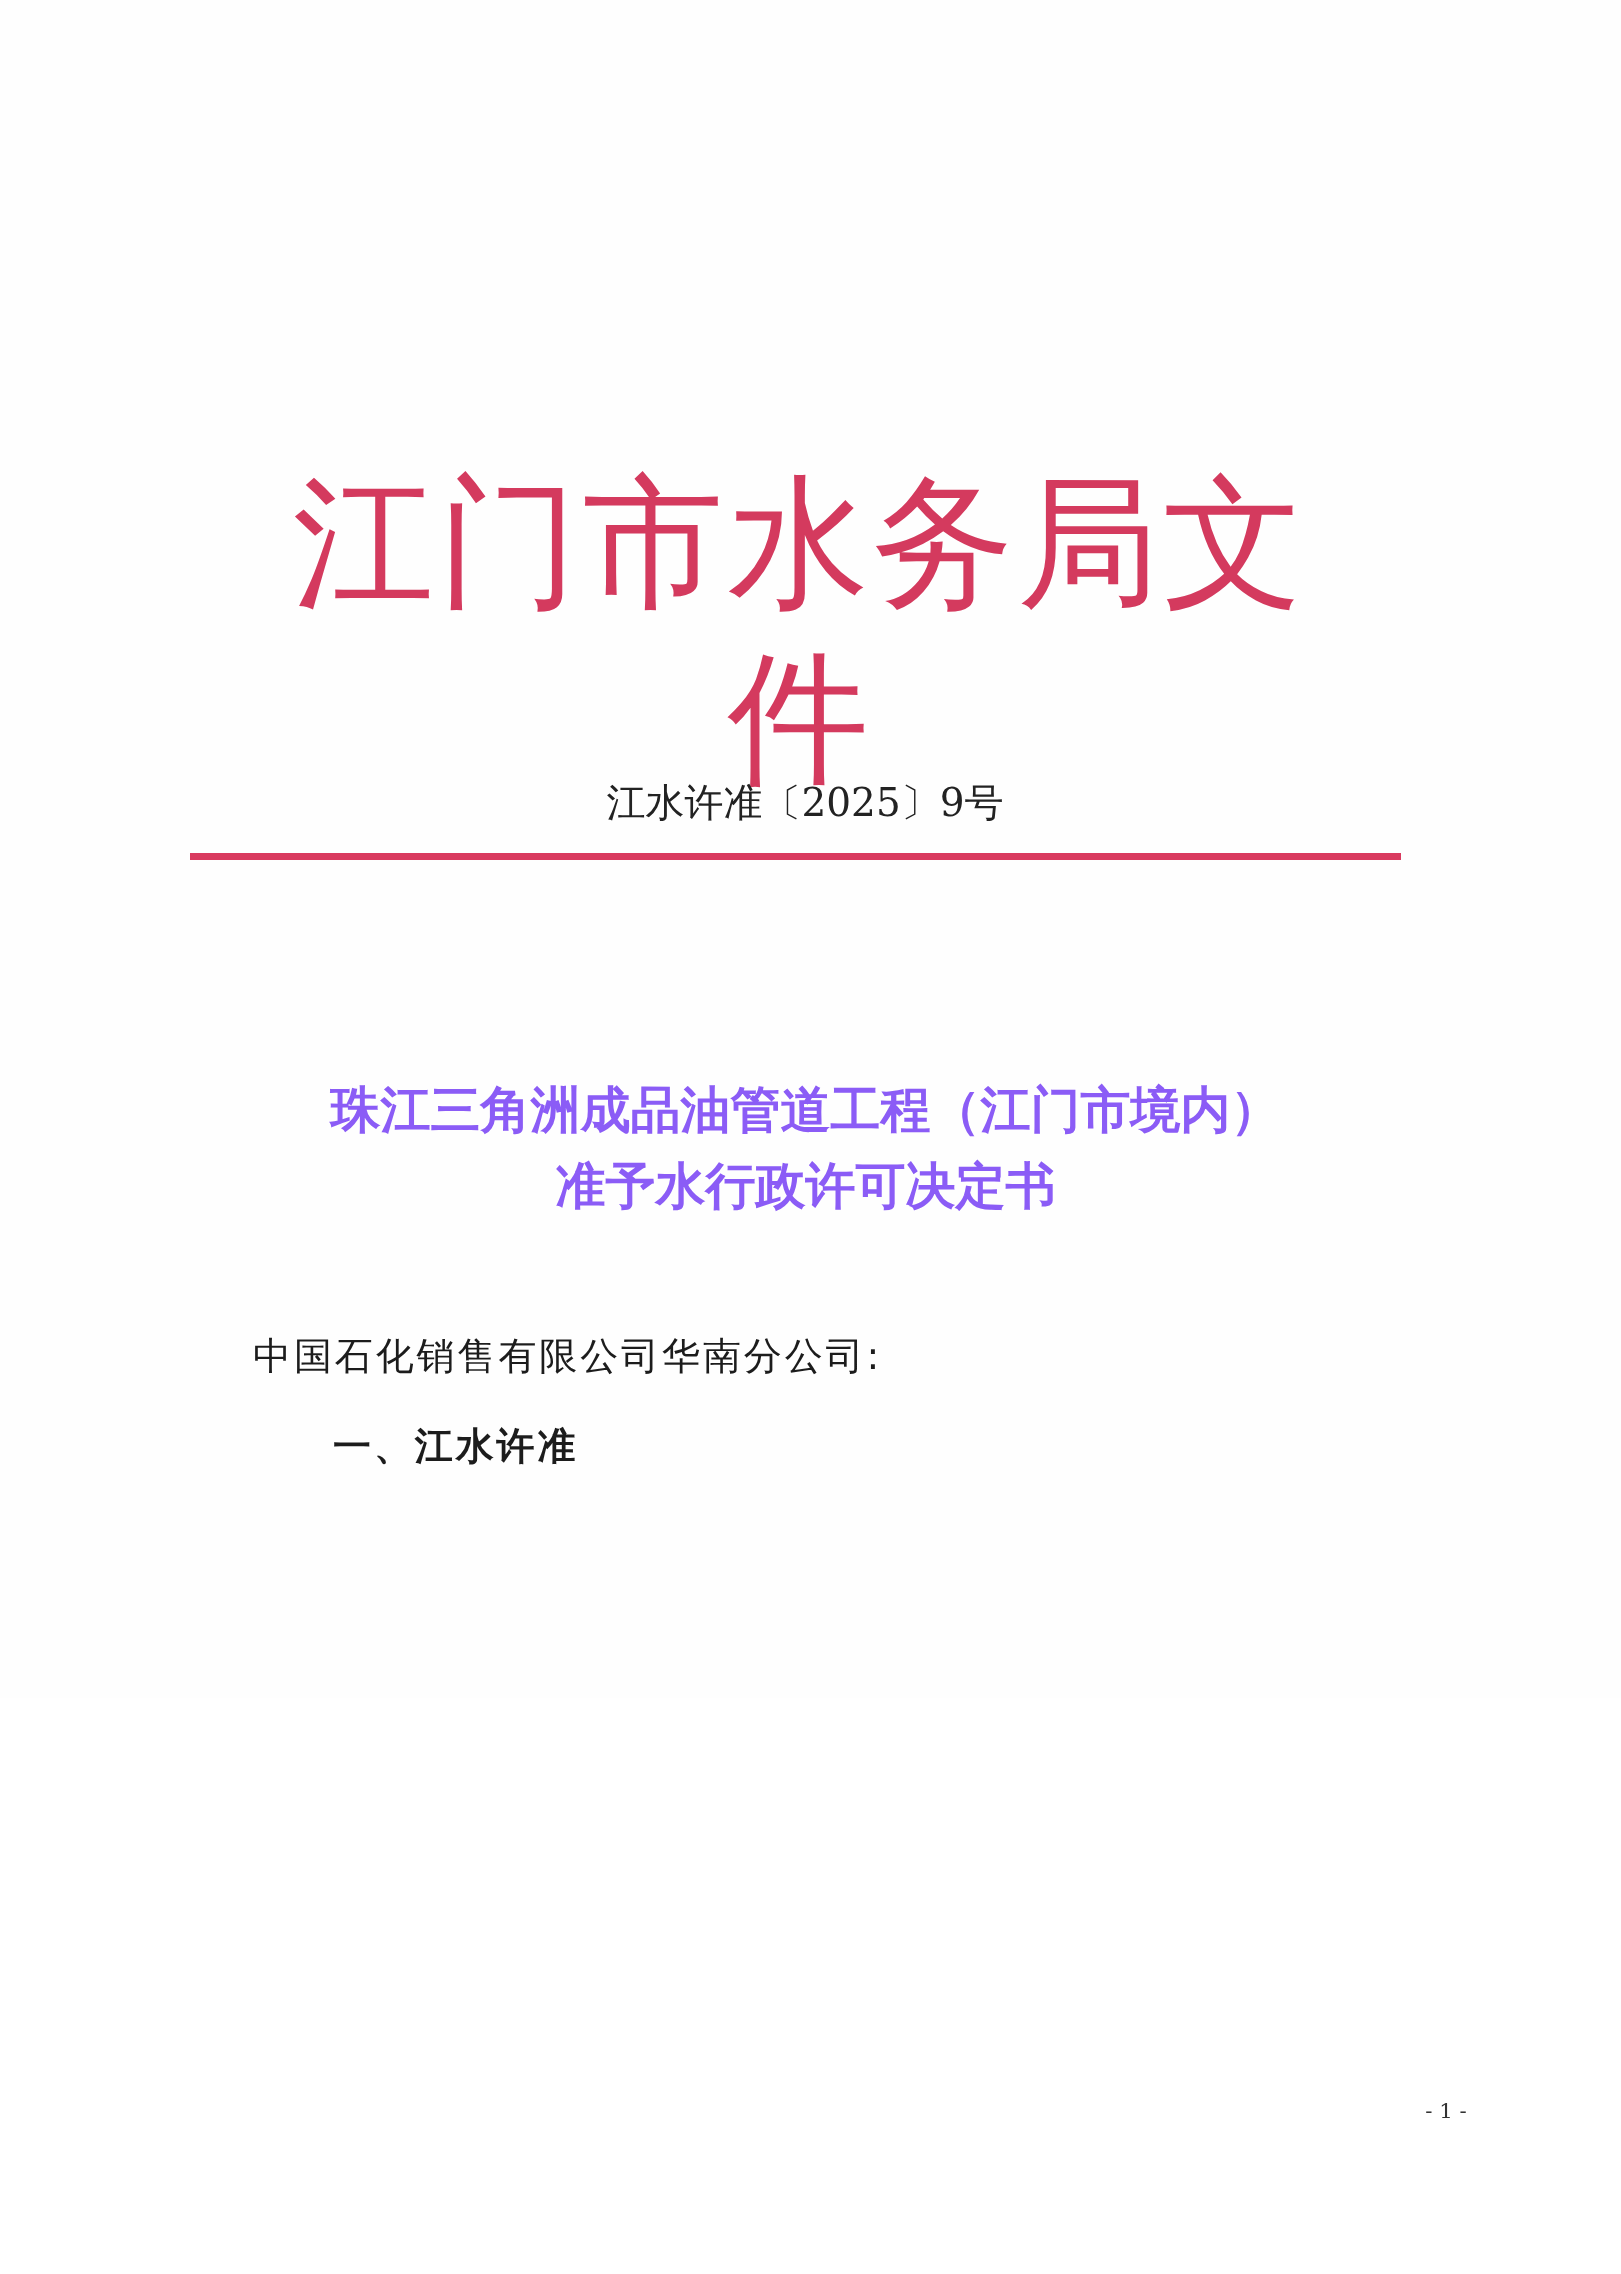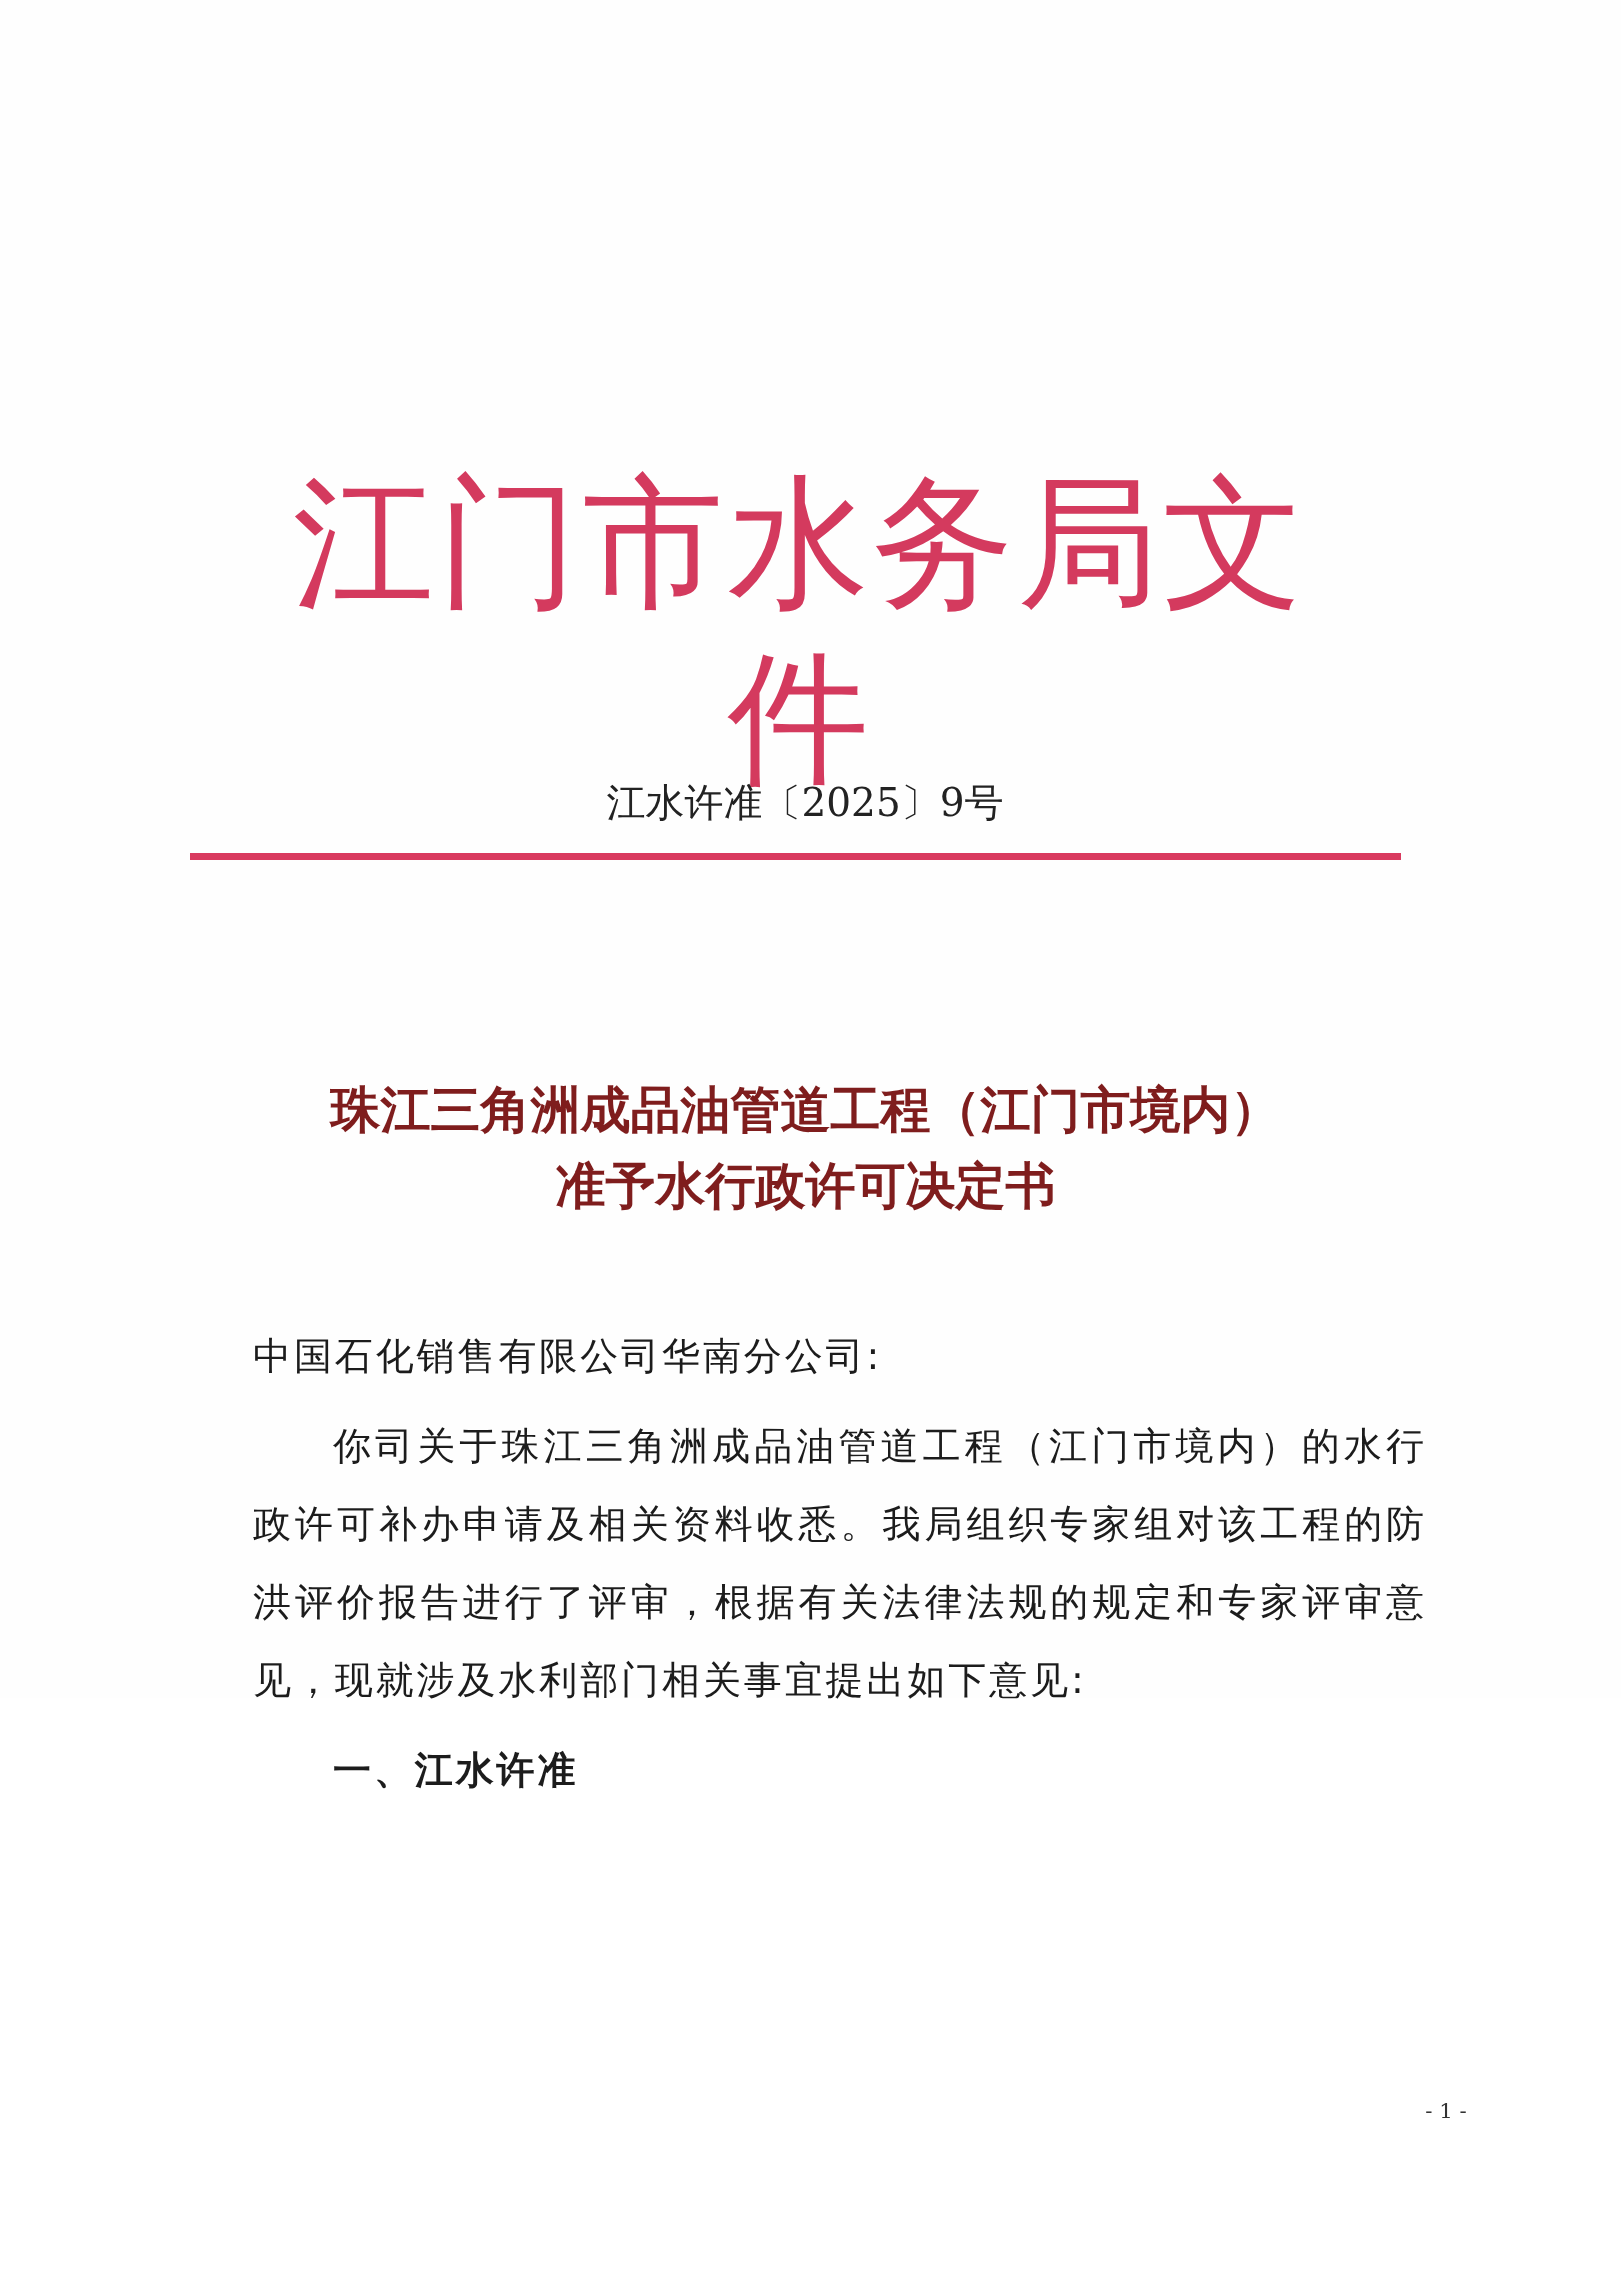--- a/index.html
+++ b/index.html
@@ -19,21 +19,21 @@
       font-size: 39px; line-height: 58px; text-align: center; color: #222;
       font-family: "DejaVu Serif", "Liberation Serif", serif;
     }
     .red-rule {
       position: absolute; left: 190px; top: 853px; width: 1211px; height: 6.8px;
       background: #d93a5f;
     }
     .title {
       position: absolute; left: 194px; top: 1072px; width: 1223px;
       font-size: 50px; line-height: 76px; font-weight: bold; text-align: center;
-      color: #7f1d1d; font-family: "DejaVu Serif", "Liberation Serif", serif;
+      color: #8b5cf6; font-family: "DejaVu Serif", "Liberation Serif", serif;
     }
     .title div { white-space: nowrap; }
     .body-text {
       position: absolute; left: 241px; top: 1305px; width: 1198px;
       font-size: 38px; line-height: 78px; color: #1c1c1c;
       font-family: "DejaVu Sans", "Liberation Sans", sans-serif;
       letter-spacing: 2.9px;
     }
     .body-text p { margin: 12px; text-align: justify; text-align-last: left; }
     .indent { text-indent: 80px; }
@@ -55,20 +55,19 @@
 
   <div class="red-rule"></div>
 
   <div class="title">
     <div>珠江三角洲成品油管道工程（江门市境内）</div>
     <div>准予水行政许可决定书</div>
   </div>
 
   <div class="body-text">
     <p>中国石化销售有限公司华南分公司:</p>
-    <p class="indent">你司关于珠江三角洲成品油管道工程（江门市境内）的水行政许可补办申请及相关资料收悉。我局组织专家组对该工程的防洪评价报告进行了评审，根据有关法律法规的规定和专家评审意见，现就涉及水利部门相关事宜提出如下意见:</p>
     <p class="section-heading">一、江水许准</p>
   </div>
 
   <div class="page-number">- 1 -</div>
 
 </div>
 
 
 </body></html>

